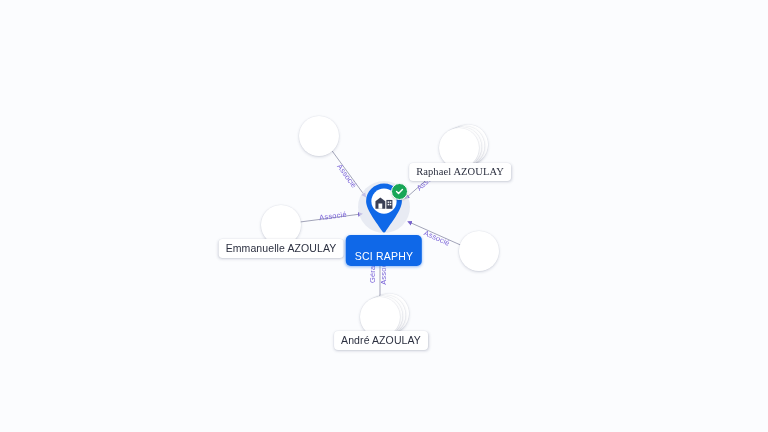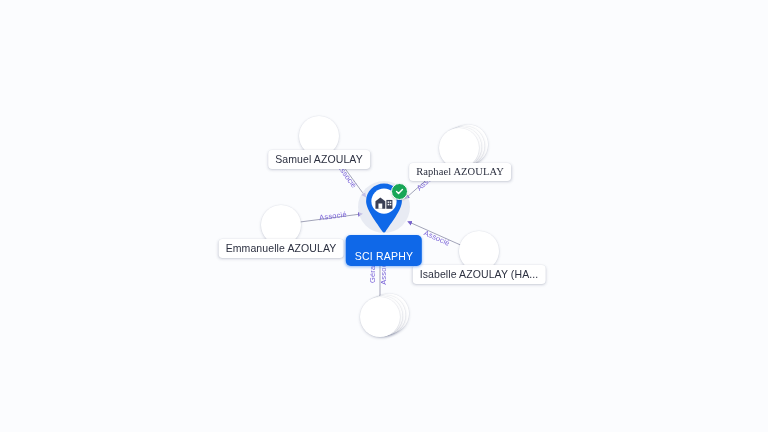--- a/index.html
+++ b/index.html
@@ -127,21 +127,20 @@
 
   <div class="node person" style="left:319px;top:136px;">
     <div class="disc front"></div>
     <div class="av">
       <svg width="17" height="17" viewBox="0 0 24 24" fill="#ffffff">
         <circle cx="12" cy="8.1" r="3.6"></circle>
         <path d="M4.6 19.4c0-4.1 3.3-6.2 7.4-6.2s7.4 2.1 7.4 6.2z"></path>
       </svg>
     </div>
   </div>
-  <div class="name" style="left:319px;top:150px;">Samuel AZOULAY</div>
 
   <div class="node person" style="left:459px;top:148px;">
     <div class="disc s1"></div>
     <div class="disc s2"></div>
     <div class="disc s3"></div>
     <div class="disc front"></div>
     <div class="av">
       <svg width="17" height="17" viewBox="0 0 24 24" fill="#ffffff">
         <circle cx="12" cy="8.1" r="3.6"></circle>
         <path d="M4.6 19.4c0-4.1 3.3-6.2 7.4-6.2s7.4 2.1 7.4 6.2z"></path>
@@ -163,34 +162,34 @@
 
   <div class="node person" style="left:479px;top:251px;">
     <div class="disc front"></div>
     <div class="av">
       <svg width="17" height="17" viewBox="0 0 24 24" fill="#ffffff">
         <circle cx="12" cy="8.1" r="3.6"></circle>
         <path d="M4.6 19.4c0-4.1 3.3-6.2 7.4-6.2s7.4 2.1 7.4 6.2z"></path>
       </svg>
     </div>
   </div>
-  <div class="name" style="left:479px;top:265px;">Isabelle AZOULAY (HA...</div>
 
   <div class="node person" style="left:380px;top:317px;">
     <div class="disc s1"></div>
     <div class="disc s2"></div>
     <div class="disc s3"></div>
     <div class="disc front"></div>
     <div class="av">
       <svg width="17" height="17" viewBox="0 0 24 24" fill="#ffffff">
         <circle cx="12" cy="8.1" r="3.6"></circle>
         <path d="M4.6 19.4c0-4.1 3.3-6.2 7.4-6.2s7.4 2.1 7.4 6.2z"></path>
       </svg>
     </div>
   </div>
+  <div class="name" style="left:381px;top:331px;">André AZOULAY</div>
 
   <div class="node company" style="left:384px;top:212px;">
     <div class="halo"></div>
     <div class="pin">
       <svg width="42" height="54" viewBox="0 0 42 54">
         <path d="M21 2.5C11.1 2.5 3.1 10.4 3.1 20.2c0 9.0 11.6 22.6 16.3 30.3 0.8 1.3 2.4 1.3 3.2 0
                  4.7-7.7 16.3-21.3 16.3-30.3C38.9 10.4 30.9 2.5 21 2.5z" fill="#0f68e8"></path>
         <circle cx="21" cy="20.2" r="12.6" fill="#ffffff"></circle>
       </svg>
     </div>

